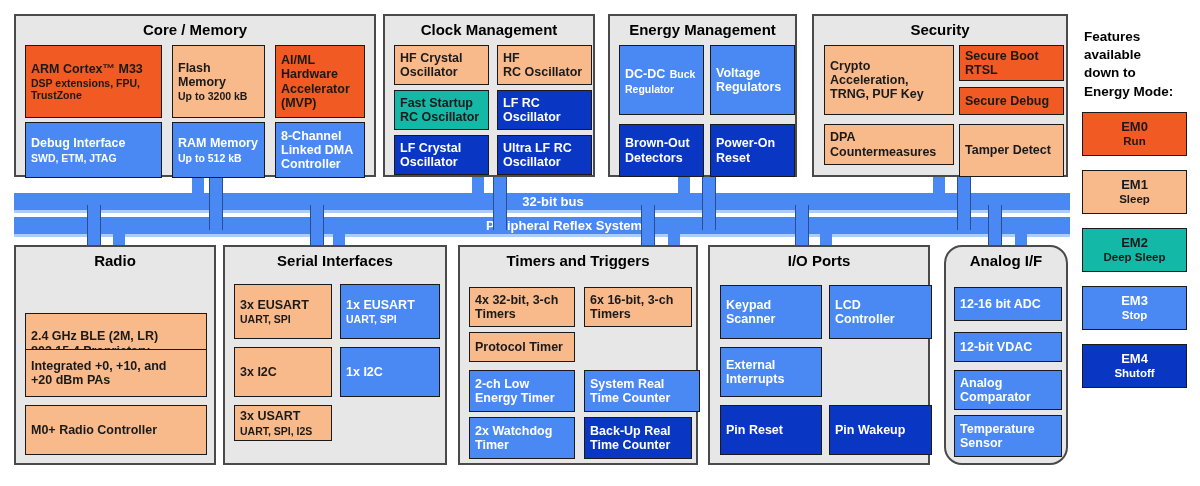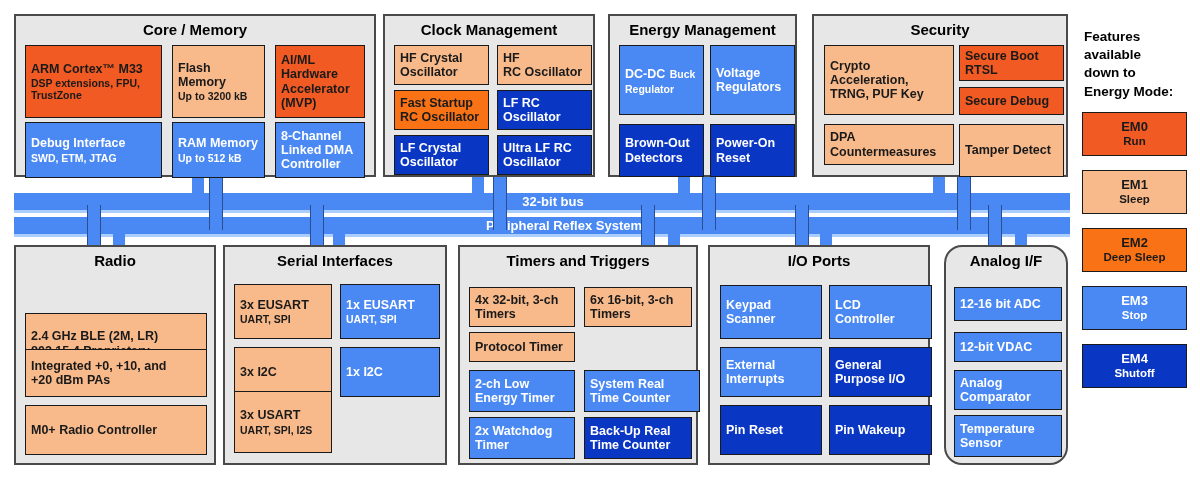--- a/index.html
+++ b/index.html
@@ -18,21 +18,21 @@
   
   .ibox{position:absolute;border:1.5px solid #1A1A1A;box-sizing:border-box;
         display:flex;flex-direction:column;justify-content:center;align-items:flex-start;
         padding:2px 5px;gap:1px;}
   .t-main{font-size:12.5px;font-weight:bold;line-height:1.13;white-space:pre-line;}
   .t-sub{font-size:10.5px;font-weight:bold;line-height:1.15;white-space:pre-line;}
   .c-do{background:#F15A22;color:#1A1A1A;}
   .c-pe{background:#F9BA8B;color:#1A1A1A;}
   .c-mb{background:#4A89F3;color:#FFFFFF;}
   .c-db{background:#0A36C4;color:#FFFFFF;}
-  .c-cy{background:#f97316;color:#1A1A1A;}
+  .c-cy{background:#14b8a6;color:#1A1A1A;}
   
   .legend-heading{position:absolute;left:1084px;top:28px;width:112px;
         font-size:13.5px;font-weight:bold;color:#000;line-height:1.35;white-space:pre-line;}
   .em-box{position:absolute;left:1082px;width:105px;height:44px;border:1.5px solid #1A1A1A;
         box-sizing:border-box;display:flex;flex-direction:column;justify-content:center;
         align-items:center;gap:0;}
   .em-code{font-size:13px;font-weight:bold;line-height:1.2;}
   .em-mode{font-size:11.5px;font-weight:bold;line-height:1.2;}
 </style>
 </head>
@@ -195,21 +195,21 @@
     <div class="ibox c-mb" style="left:115px;top:37px;width:100px;height:55px;">
       <span class="t-main">1x EUSART</span>
       <span class="t-sub">UART, SPI</span>
     </div>
     <div class="ibox c-pe" style="left:9px;top:100px;width:98px;height:50px;">
       <span class="t-main">3x I2C</span>
     </div>
     <div class="ibox c-mb" style="left:115px;top:100px;width:100px;height:50px;">
       <span class="t-main">1x I2C</span>
     </div>
-    <div class="ibox c-pe" style="left:9px;top:144px;width:98px;height:62px;">
+    <div class="ibox c-pe" style="left:9px;top:158px;width:98px;height:36px;">
       <span class="t-main">3x USART</span>
       <span class="t-sub">UART, SPI, I2S</span>
     </div>
   </div>
 
   <div class="blk" style="left:458px;top:245px;width:240px;height:220px;">
     <div class="blk-title">Timers and Triggers</div>
     <div class="ibox c-pe" style="left:9px;top:40px;width:106px;height:40px;">
       <span class="t-main">4x 32-bit, 3-ch
 Timers</span>
@@ -245,24 +245,20 @@
       <span class="t-main">Keypad
 Scanner</span>
     </div>
     <div class="ibox c-mb" style="left:119px;top:38px;width:103px;height:54px;">
       <span class="t-main">LCD
 Controller</span>
     </div>
     <div class="ibox c-mb" style="left:10px;top:100px;width:102px;height:50px;">
       <span class="t-main">External
 Interrupts</span>
-    </div>
-    <div class="ibox c-db" style="left:119px;top:100px;width:103px;height:50px;">
-      <span class="t-main">General
-Purpose I/O</span>
     </div>
     <div class="ibox c-db" style="left:10px;top:158px;width:102px;height:50px;">
       <span class="t-main">Pin Reset</span>
     </div>
     <div class="ibox c-db" style="left:119px;top:158px;width:103px;height:50px;">
       <span class="t-main">Pin Wakeup</span>
     </div>
   </div>
 
   <div class="blk" style="left:944px;top:245px;width:124px;height:220px;border-radius:18px;">

